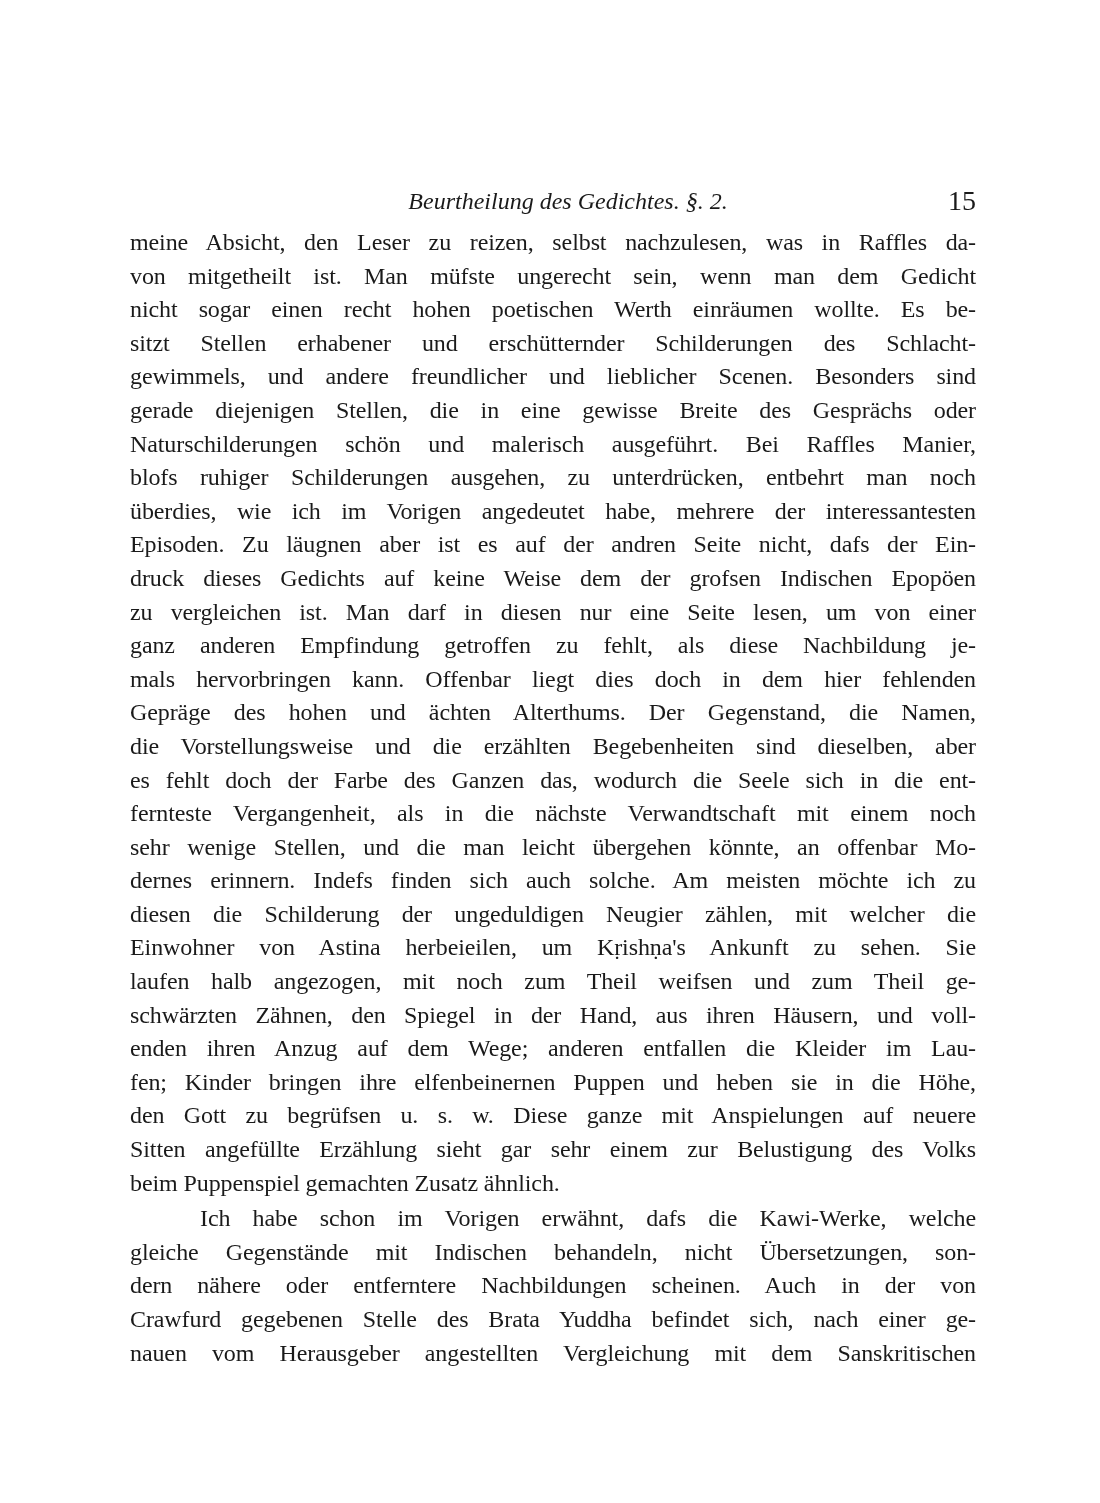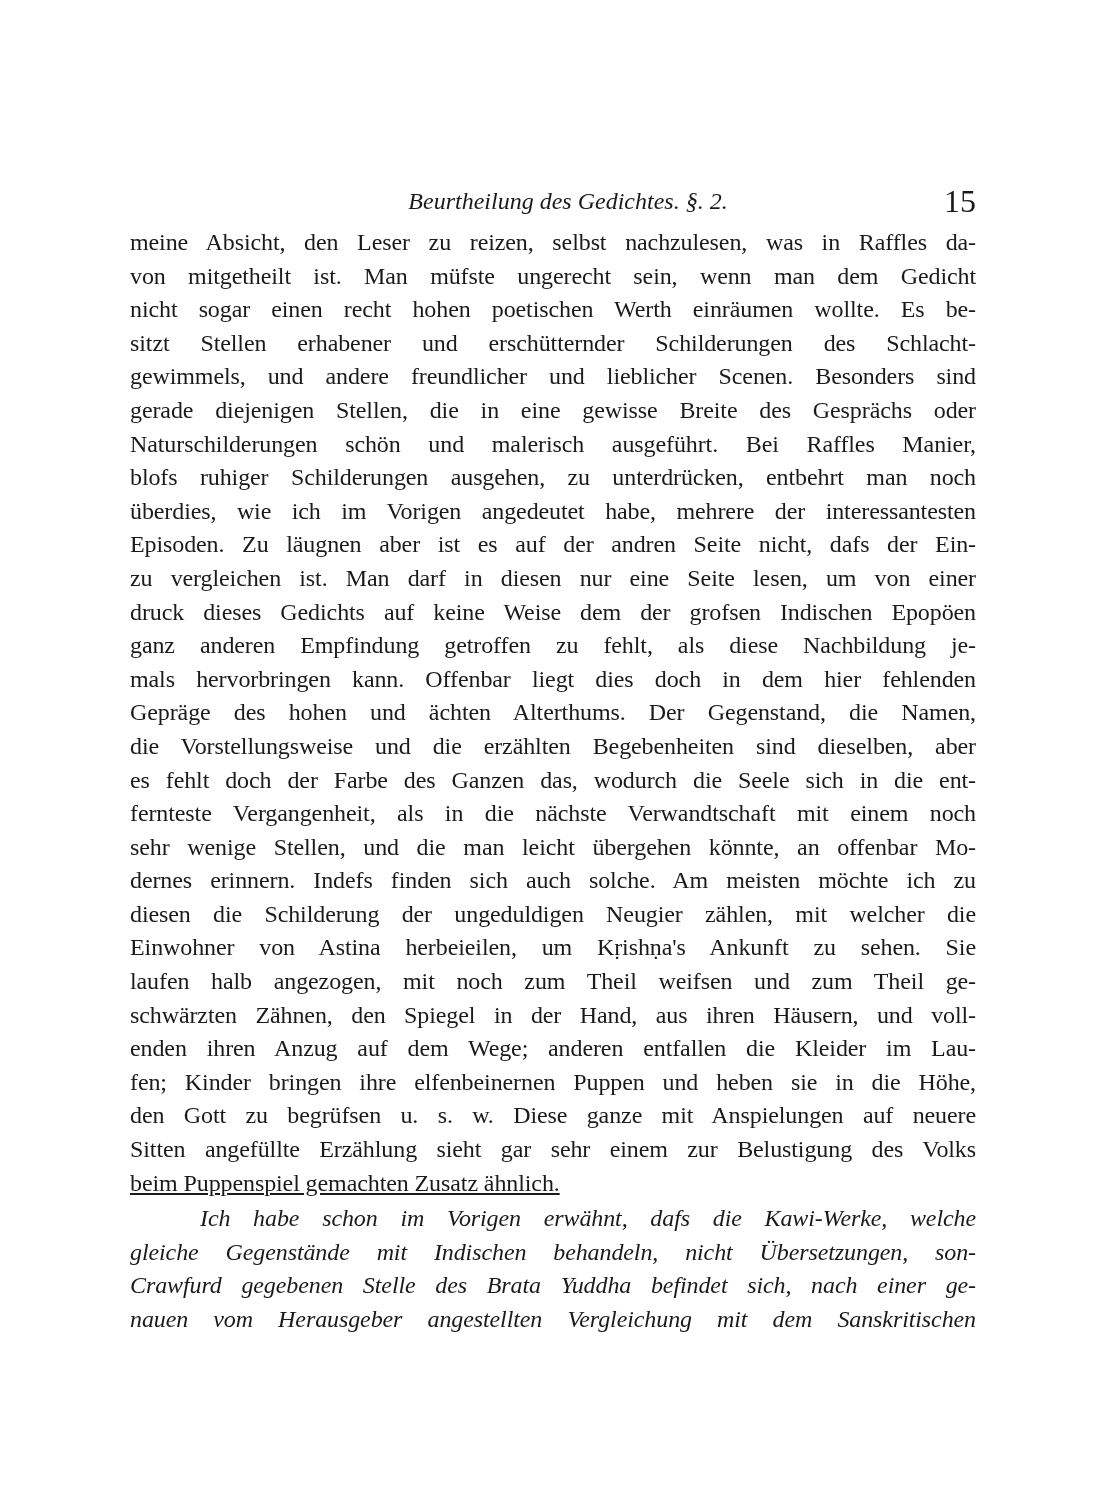--- a/index.html
+++ b/index.html
@@ -37,51 +37,49 @@
       left: 0;
       right: 0;
       text-align: center;
       font-style: italic;
       padding-left: 30px;
     }
     .page-number {
       position: absolute;
       right: 0;
       top: 0;
-      font-size: 32px;
+      font-size: 28px;
     }
     .body-text {
       position: absolute;
       left: 130px;
       top: 174px;
       width: 846px;
       font-size: 24px;
       line-height: 33.6px;
     }
     .line {
       display: block;
       white-space: nowrap;
       text-align: justify;
       text-align-last: justify;
       height: 33.6px;
       letter-spacing: -0.1px;
     }
     .line.last {
       text-align-last: left;
-      text-decoration: underline;
     }
     .line.indent {
       padding-left: 70px;
     }
     .para {
       display: block;
     }
     .para + .para {
       margin-top: 2px;
-      font-style: italic;
     }
   </style>
 </head>
 <body>
 
 <div class="page">
 
   <div class="running-head">
     <span class="running-title">Beurtheilung des Gedichtes. §. 2.</span>
     <span class="page-number">15</span>
@@ -92,22 +90,22 @@
       <span class="line">meine Absicht, den Leser zu reizen, selbst nachzulesen, was in Raffles da-</span>
       <span class="line">von mitgetheilt ist.  Man müfste ungerecht sein, wenn man dem Gedicht</span>
       <span class="line">nicht sogar einen recht hohen poetischen Werth einräumen wollte.  Es be-</span>
       <span class="line">sitzt Stellen erhabener und erschütternder Schilderungen des Schlacht-</span>
       <span class="line">gewimmels, und andere freundlicher und lieblicher Scenen.  Besonders sind</span>
       <span class="line">gerade diejenigen Stellen, die in eine gewisse Breite des Gesprächs oder</span>
       <span class="line">Naturschilderungen schön und malerisch ausgeführt.  Bei Raffles Manier,</span>
       <span class="line">blofs ruhiger Schilderungen ausgehen, zu unterdrücken, entbehrt man noch</span>
       <span class="line">überdies, wie ich im Vorigen angedeutet habe, mehrere der interessantesten</span>
       <span class="line">Episoden.  Zu läugnen aber ist es auf der andren Seite nicht, dafs der Ein-</span>
+      <span class="line">druck dieses Gedichts auf keine Weise dem der grofsen Indischen Epopöen</span>
       <span class="line">zu vergleichen ist.  Man darf in diesen nur eine Seite lesen, um von einer</span>
-      <span class="line">druck dieses Gedichts auf keine Weise dem der grofsen Indischen Epopöen</span>
       <span class="line">ganz anderen Empfindung getroffen zu fehlt, als diese Nachbildung je-</span>
       <span class="line">mals hervorbringen kann.  Offenbar liegt dies doch in dem hier fehlenden</span>
       <span class="line">Gepräge des hohen und ächten Alterthums.  Der Gegenstand, die Namen,</span>
       <span class="line">die Vorstellungsweise und die erzählten Begebenheiten sind dieselben, aber</span>
       <span class="line">es fehlt doch der Farbe des Ganzen das, wodurch die Seele sich in die ent-</span>
       <span class="line">fernteste Vergangenheit, als in die nächste Verwandtschaft mit einem noch</span>
       <span class="line">sehr wenige Stellen, und die man leicht übergehen könnte, an offenbar Mo-</span>
       <span class="line">dernes erinnern.  Indefs finden sich auch solche.  Am meisten möchte ich zu</span>
       <span class="line">diesen die Schilderung der ungeduldigen Neugier zählen, mit welcher die</span>
       <span class="line">Einwohner von Astina herbeieilen, um Kṛishṇa's Ankunft zu sehen.  Sie</span>
@@ -115,18 +113,19 @@
       <span class="line">schwärzten Zähnen, den Spiegel in der Hand, aus ihren Häusern, und voll-</span>
       <span class="line">enden ihren Anzug auf dem Wege; anderen entfallen die Kleider im Lau-</span>
       <span class="line">fen; Kinder bringen ihre elfenbeinernen Puppen und heben sie in die Höhe,</span>
       <span class="line">den Gott zu begrüfsen u. s. w.  Diese ganze mit Anspielungen auf neuere</span>
       <span class="line">Sitten angefüllte Erzählung sieht gar sehr einem zur Belustigung des Volks</span>
       <span class="line last">beim Puppenspiel gemachten Zusatz ähnlich.</span>
     </div>
     <div class="para">
       <span class="line indent">Ich habe schon im Vorigen erwähnt, dafs die Kawi-Werke, welche</span>
       <span class="line">gleiche Gegenstände mit Indischen behandeln, nicht Übersetzungen, son-</span>
+      <span class="line">dern nähere oder entferntere Nachbildungen scheinen.  Auch in der von</span>
       <span class="line">Crawfurd gegebenen Stelle des Brata Yuddha befindet sich, nach einer ge-</span>
       <span class="line">nauen vom Herausgeber angestellten Vergleichung mit dem Sanskritischen</span>
     </div>
   </div>
 
 </div>
 
 </body></html>

